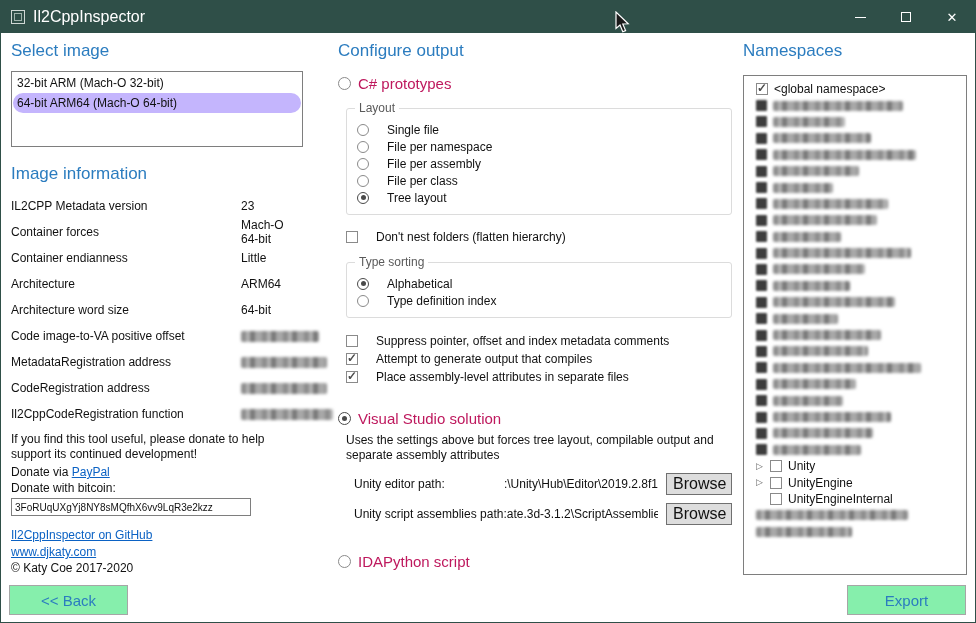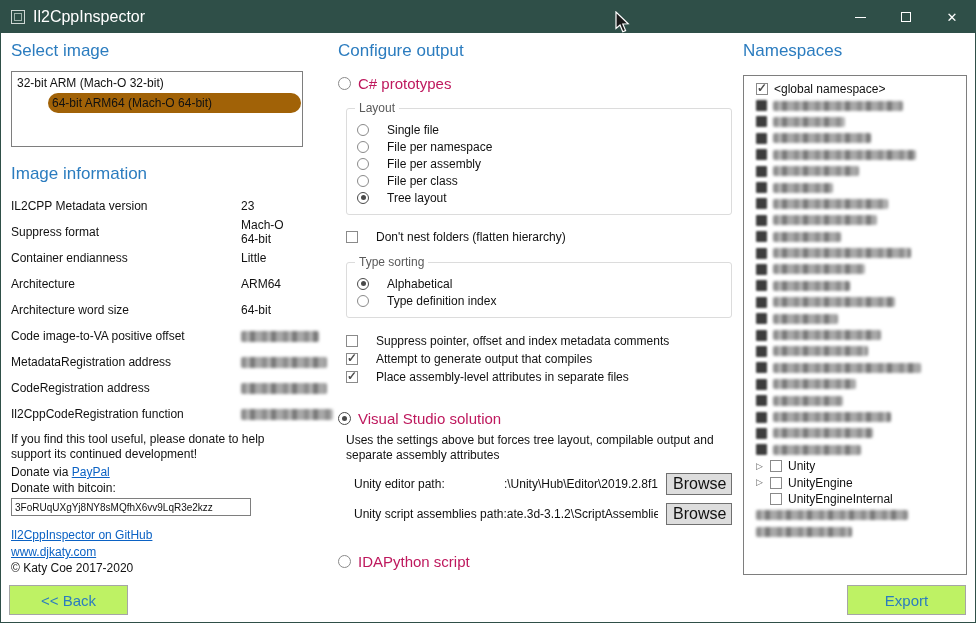--- a/index.html
+++ b/index.html
@@ -30,42 +30,42 @@
   .col { position: absolute; top: 40px; }
   #col-left  { left: 10px;  width: 292px; }
   #col-mid   { left: 337px; width: 394px; }
   #col-right { left: 742px; width: 224px; }
 
   h2.section { font-size: 17px; font-weight: 400; color: #2b7cbf; margin: 0; }
 
   
   #image-list { margin-top: 10px; border: 1px solid #7e7e7e; height: 76px; padding: 1px; overflow: hidden; }
   .list-item { height: 20px; line-height: 20px; font-size: 12px; padding-left: 4px; color: #111; border-radius: 10px; }
-  .list-item.selected { background: #a16207; margin-left: 35px; }
+  .list-item.selected { background: #c4b5fd; }
 
   #img-info-heading { margin-top: 17px; }
   #info-rows { margin-top: 9px; }
   .info-row { display: flex; height: 26px; align-items: center; font-size: 12px; color: #111; justify-content: space-between; }
   .info-label { width: 230px; flex: none; }
   .info-value { flex: 1; }
 
   .blurbar { display: inline-block; height: 11px; border-radius: 2px; vertical-align: middle;
     background: repeating-linear-gradient(90deg,#8d8d8d 0 5px,#b3b3b3 5px 9px,#797979 9px 14px,#a8a8a8 14px 21px);
     filter: blur(1.4px); }
   .blurbox { width: 11px; height: 11px; background: #3d3d3d; filter: blur(1.1px); flex: none; border-radius: 1px; }
 
   .donate { font-size: 12px; color: #111; margin-top: 5px; line-height: 15px; width: 292px; }
   .link { color: #0b62c4; text-decoration: underline; font-size: 12px; cursor: pointer; }
   .link-line { line-height: 16px; }
   #bitcoin-input { width: 240px; height: 18px; border: 1px solid #7e7e7e; font-size: 10px;
     padding: 0 3px; font-family: "Liberation Sans", sans-serif; color: #111; margin-top: 2px; display: block; }
   #links { margin-top: 10px; }
   #copyright { font-size: 12px; color: #111; line-height: 16px; }
 
-  .big-btn { position: absolute; bottom: 7px; height: 30px; width: 119px; background: #bef264;
+  .big-btn { position: absolute; bottom: 7px; height: 30px; width: 119px; background: #86efac;
     border: 1px solid #a6a6a6; color: #2b7cbf; font-size: 15px; display: flex; align-items: center;
     justify-content: center; font-family: "Liberation Sans", sans-serif; cursor: pointer; }
   #back-btn { left: 8px; }
   #export-btn { right: 9px; }
 
   
   .green-radio-row { display: flex; align-items: center; gap: 7px; }
   .green-label { font-size: 15px; color: #be185d; }
   .radio { width: 13px; height: 13px; border: 1px solid #8a8a8a; border-radius: 50%; background: #fff;
            flex: none; position: relative; }
@@ -137,21 +137,21 @@
         <div class="list-item selected"><span>64-bit ARM64 (Mach-O 64-bit)</span></div>
       </div>
 
     <h2 class="section" id="img-info-heading">Image information</h2>
     <div id="info-rows">
         <div class="info-row">
     <span class="info-label">IL2CPP Metadata version</span>
     <span class="info-value">23</span>
   </div>
         <div class="info-row">
-    <span class="info-label">Suppress format</span>
+    <span class="info-label">Container forces</span>
     <span class="info-value">Mach-O 64-bit</span>
   </div>
         <div class="info-row">
     <span class="info-label">Container endianness</span>
     <span class="info-value">Little</span>
   </div>
         <div class="info-row">
     <span class="info-label">Architecture</span>
     <span class="info-value">ARM64</span>
   </div>

